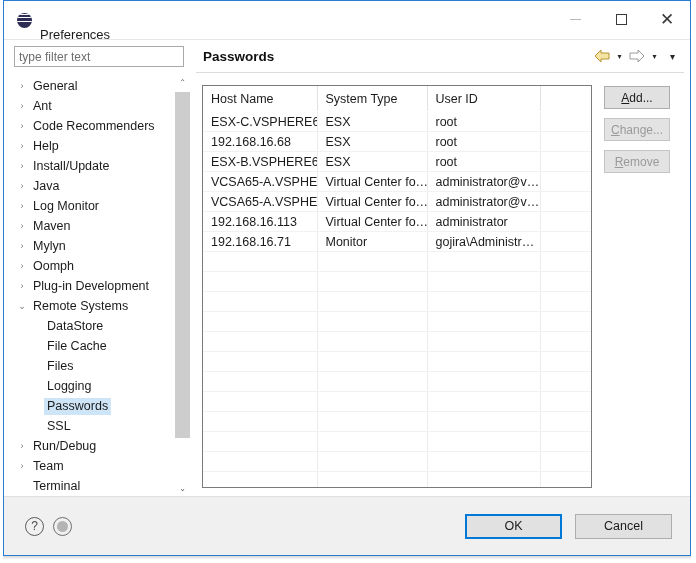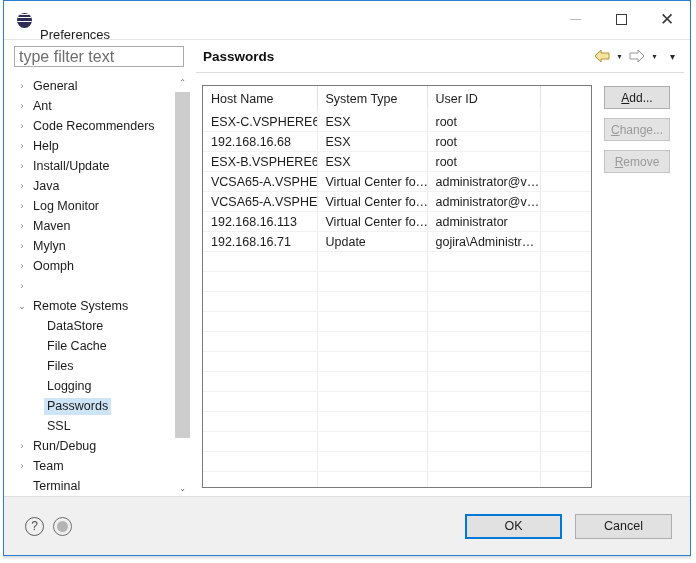--- a/index.html
+++ b/index.html
@@ -58,21 +58,21 @@
     width:186px;flex:0 0 186px;
     background:#ffffff;
     display:flex;flex-direction:column;
     padding:6px 0 0 0;
     box-sizing:border-box;
   }
   #filter-wrap{padding:0 6px 0 10px;}
   #filter-input{
     width:100%;height:21px;box-sizing:border-box;
     border:1px solid #a9a9a9;background:#ffffff;
-    font-family:"Liberation Sans",sans-serif;font-size:16px;
+    font-family:"Liberation Sans",sans-serif;font-size:12px;
     padding:0 4px;color:#1b1b1b;outline:none;
   }
   #filter-input::placeholder{color:#6d6d6d;opacity:1;}
   #tree-area{
     flex:1 1 auto;margin:7px 0 0 10px;
     display:flex;min-height:0;position:relative;
   }
   #tree{
     flex:1 1 auto;overflow:hidden;background:#ffffff;
     padding-top:2px;
@@ -238,20 +238,21 @@
             <div class="tnode">
               <span class="arrow">›</span>
               <span class="lbl">Mylyn</span>
             </div>
             <div class="tnode">
               <span class="arrow">›</span>
               <span class="lbl">Oomph</span>
             </div>
             <div class="tnode">
               <span class="arrow">›</span>
+              <span class="lbl">Plug-in Development</span>
             </div>
             <div class="tnode">
               <span class="arrow">⌄</span>
               <span class="lbl">Remote Systems</span>
             </div>
             <div class="tnode child">
               <span class="lbl">DataStore</span>
             </div>
             <div class="tnode child">
               <span class="lbl">File Cache</span>
@@ -361,21 +362,21 @@
                   <td></td>
                 </tr>
                 <tr>
                   <td>192.168.16.113</td>
                   <td>Virtual Center fo…</td>
                   <td>administrator</td>
                   <td></td>
                 </tr>
                 <tr>
                   <td>192.168.16.71</td>
-                  <td>Update</td>
+                  <td>Monitor</td>
                   <td>gojira\Administr…</td>
                   <td></td>
                 </tr>
                 <tr>
                   <td>&nbsp;</td>
                   <td>&nbsp;</td>
                   <td>&nbsp;</td>
                   <td>&nbsp;</td>
                 </tr>
                 <tr>

